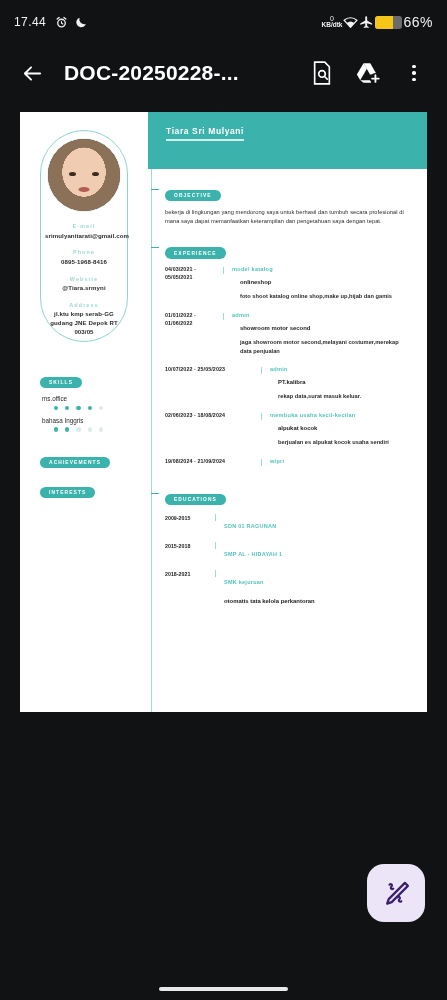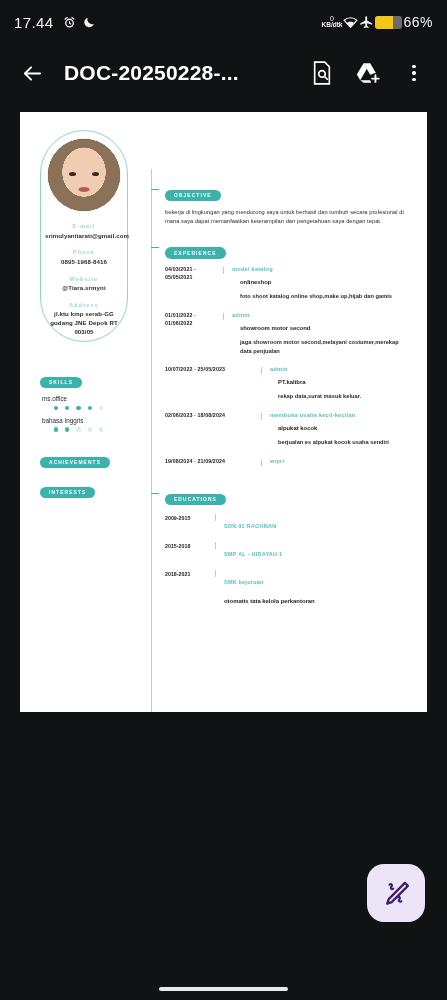--- a/index.html
+++ b/index.html
@@ -9,21 +9,21 @@
     font-family: "Liberation Sans", sans-serif;
     overflow: hidden;
   }
   .phone { position: relative; width: 447px; height: 1000px; background: #111214; }
 
   
   .statusbar {
     height: 44px; display: flex; align-items: center;
     padding: 0 14px; color: #f2f2f2;
   }
-  .sb-time { font-size: 15px; letter-spacing: .4px; font-weight: 400; }
+  .sb-time { font-size: 12px; letter-spacing: .4px; font-weight: 400; }
   .sb-left-icons { display: flex; align-items: center; gap: 7px; margin-left: 9px; }
   .sb-spacer { flex: 1; }
   .sb-right { display: flex; align-items: center; gap: 1px; }
   .kbps { display: flex; flex-direction: column; align-items: center; line-height: 1; }
   .kbps .num { font-size: 7px; }
   .kbps .unit { font-size: 6.5px; font-weight: bold; }
   .batt {
     width: 27px; height: 13px; border-radius: 3px;
     background: #6b6b6b; position: relative; overflow: hidden;
   }
@@ -250,20 +250,26 @@
           <i></i>
           <i></i>
           <i></i>
         </span>
     </span>
   </div>
 
   <div class="doc-wrap">
     <div class="doc">
 
+      <div class="doc-header">
+        <div class="name-block">
+          <div class="nm">Tiara Sri Mulyani</div>
+          <div class="rule"></div>
+        </div>
+      </div>
 
       <div class="v-divider"></div>
 
       <div class="leftcol">
         <div class="avatar-card">
           <div class="avatar">
             <div class="hijab"></div>
             <span class="eye l"></span>
             <span class="eye r"></span>
             <span class="lips"></span>

